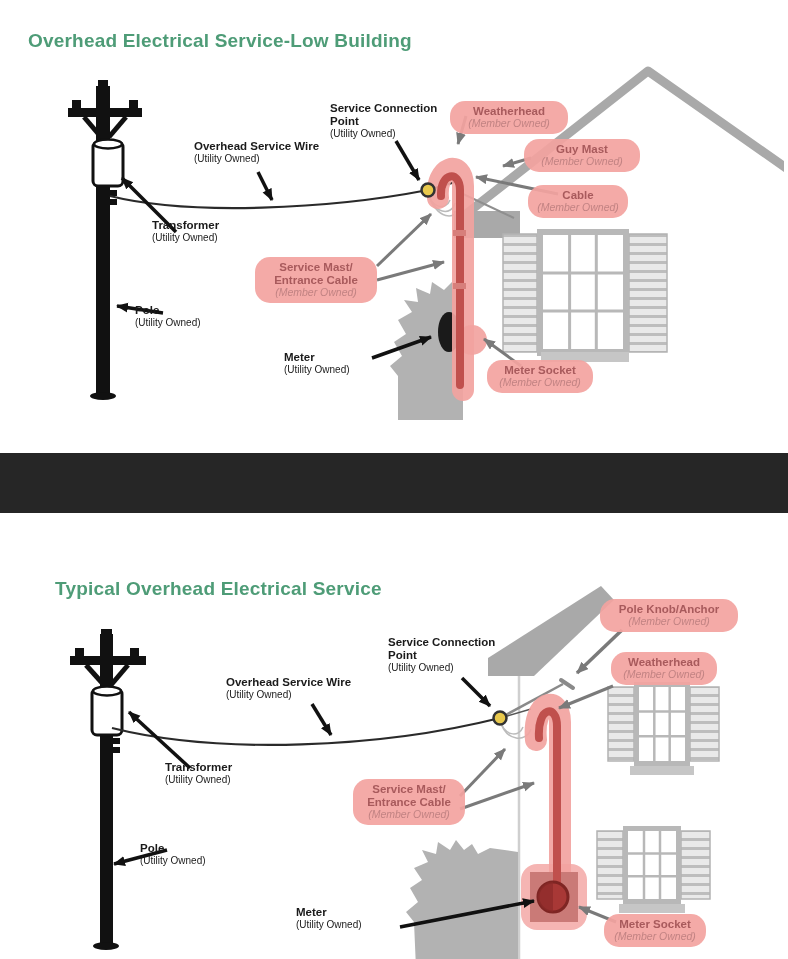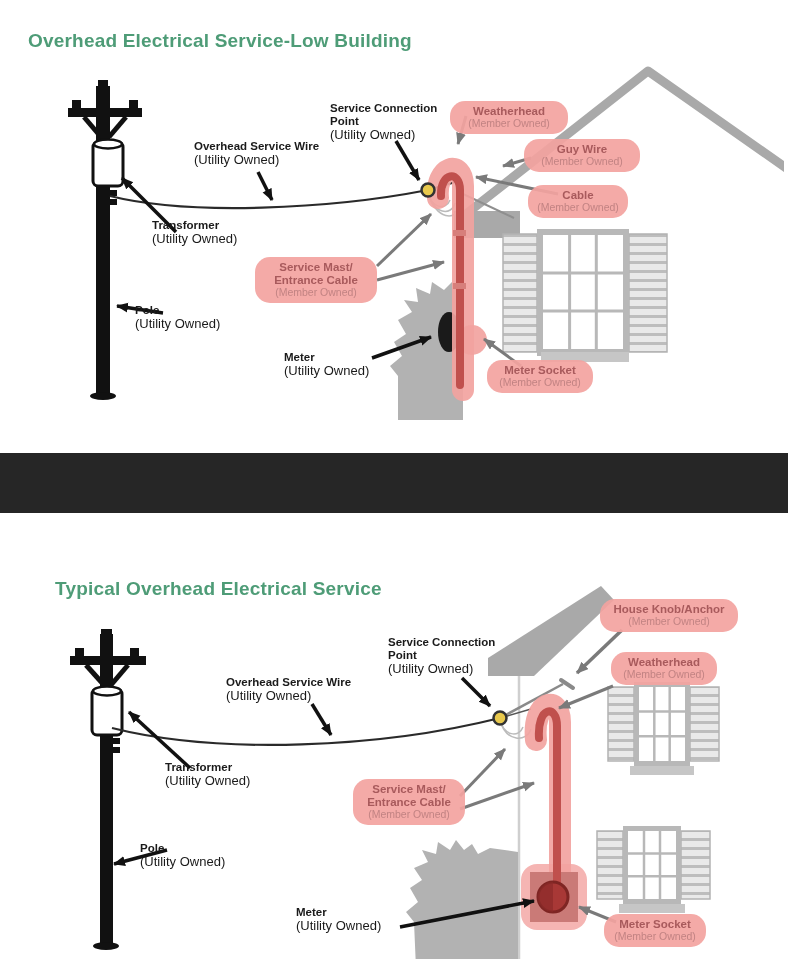--- a/index.html
+++ b/index.html
@@ -6,24 +6,24 @@
   html,body{margin:0;padding:0;}
   body{width:788px;height:959px;background:#fff;font-family:"Liberation Sans",sans-serif;position:relative;}
   .panel{position:relative;width:784px;background:#fff;overflow:hidden;}
   #p1{height:453px;}
   #p2{height:446px;margin-top:37px;}
   .divider{width:788px;height:60px;background:#262626;}
   .ptitle{position:absolute;margin:0;font-size:19px;font-weight:bold;color:#4e9c77;letter-spacing:.2px;z-index:3;}
   svg.fig{position:absolute;left:0;top:0;z-index:1;}
   .ulabel{position:absolute;text-align:left;color:#1a1a1a;line-height:1.15;z-index:2;}
   .ulabel .lt{font-weight:bold;font-size:11.5px;}
-  .ulabel .ls{font-size:13px;}
+  .ulabel .ls{font-size:10px;}
   .mlabel{position:absolute;text-align:center;background:rgba(243,163,160,0.92);border-radius:15px;padding:4px 6px;line-height:1.12;box-sizing:border-box;z-index:2;}
   .mlabel .mt{font-weight:bold;font-size:11.5px;color:#a85a5c;}
-  .mlabel .ms{font-size:10.5px;color:#c28383;}
+  .mlabel .ms{font-size:10.5px;color:#c28383;font-style:italic;}
 </style>
 </head>
 <body>
 
 <section class="panel" id="p1">
   <h1 class="ptitle" style="left:28px;top:30px;">Overhead Electrical Service-Low Building</h1>
 
   <svg class="fig" width="788" height="453" viewBox="0 0 788 453">
     <defs>
       <marker id="ab1" markerUnits="userSpaceOnUse" markerWidth="14" markerHeight="12" refX="11" refY="5" orient="auto">
@@ -132,21 +132,21 @@
   <div class="ulabel" style="left:284px;top:351px;width:120px;">
     <div class="lt">Meter</div>
     <div class="ls">(Utility Owned)</div>
   </div>
 
   <div class="mlabel" style="left:450px;top:101px;width:118px;">
     <div class="mt">Weatherhead</div>
     <div class="ms">(Member Owned)</div>
   </div>
   <div class="mlabel" style="left:524px;top:139px;width:116px;">
-    <div class="mt">Guy Wire</div>
+    <div class="mt">Guy Mast</div>
     <div class="ms">(Member Owned)</div>
   </div>
   <div class="mlabel" style="left:528px;top:185px;width:100px;">
     <div class="mt">Cable</div>
     <div class="ms">(Member Owned)</div>
   </div>
   <div class="mlabel" style="left:255px;top:257px;width:122px;">
     <div class="mt">Service Mast/</div>
     <div class="mt">Entrance Cable</div>
     <div class="ms">(Member Owned)</div>
@@ -276,21 +276,21 @@
   <div class="ulabel" style="left:140px;top:292px;width:120px;">
     <div class="lt">Pole</div>
     <div class="ls">(Utility Owned)</div>
   </div>
   <div class="ulabel" style="left:296px;top:356px;width:122px;">
     <div class="lt">Meter</div>
     <div class="ls">(Utility Owned)</div>
   </div>
 
   <div class="mlabel" style="left:600px;top:49px;width:138px;">
-    <div class="mt">House Knob/Anchor</div>
+    <div class="mt">Pole Knob/Anchor</div>
     <div class="ms">(Member Owned)</div>
   </div>
   <div class="mlabel" style="left:611px;top:102px;width:106px;">
     <div class="mt">Weatherhead</div>
     <div class="ms">(Member Owned)</div>
   </div>
   <div class="mlabel" style="left:353px;top:229px;width:112px;">
     <div class="mt">Service Mast/</div>
     <div class="mt">Entrance Cable</div>
     <div class="ms">(Member Owned)</div>

